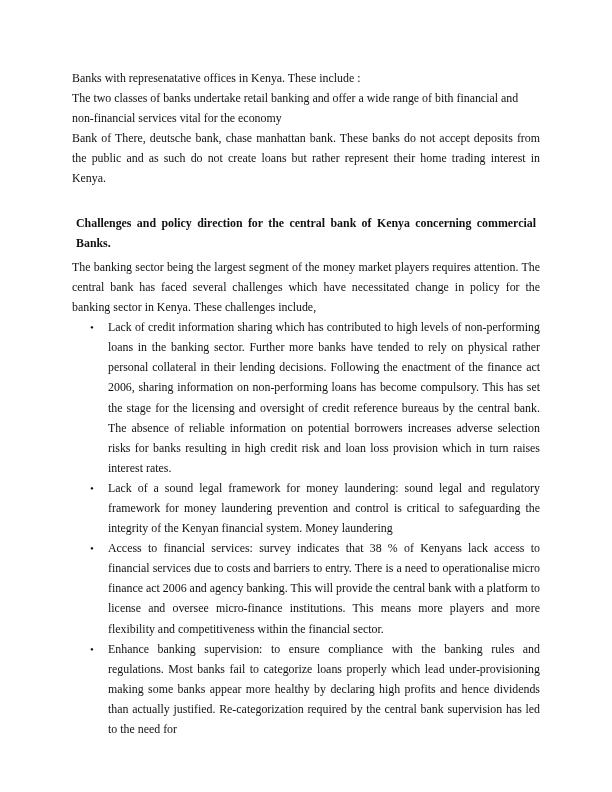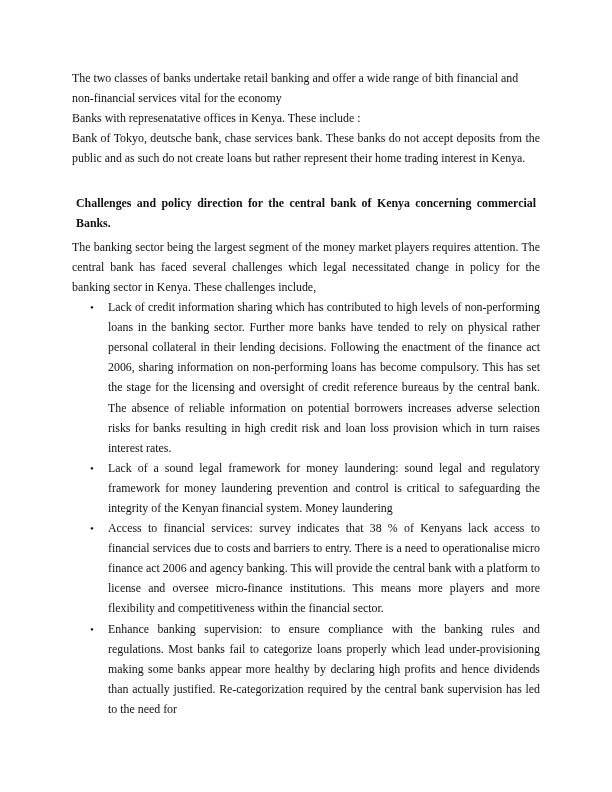--- a/index.html
+++ b/index.html
@@ -16,26 +16,26 @@
   ul.bullets { list-style: none; margin: 0; padding: 0; }
   ul.bullets li { position: relative; padding-left: 36px; text-align: justify; }
   ul.bullets li .bullet-dot {
     position: absolute; left: 18px; top: 0; font-size: 11px;
   }
 </style>
 </head>
 <body>
 
 <div class="page">
+  <p class="p left">Banks with represenatative offices in Kenya. These include :</p>
   <p class="p left">The two classes of banks undertake retail banking and offer a wide range of bith financial and non-financial services vital for the economy</p>
-  <p class="p left">Banks with represenatative offices in Kenya. These include :</p>
-  <p class="p">Bank of Tokyo, deutsche bank, chase services bank. These banks do not accept deposits from the public and as such do not create loans but rather represent their home trading interest in Kenya.</p>
+  <p class="p">Bank of There, deutsche bank, chase manhattan bank. These banks do not accept deposits from the public and as such do not create loans but rather represent their home trading interest in Kenya.</p>
   <div class="blank"></div>
   <p class="heading">Challenges and policy direction for the central bank of Kenya concerning commercial Banks.</p>
-  <p class="p">The banking sector being the largest segment of the money market players requires attention. The central bank has faced several challenges which legal necessitated change in policy for the banking sector in Kenya. These challenges include,</p>
+  <p class="p">The banking sector being the largest segment of the money market players requires attention. The central bank has faced several challenges which have necessitated change in policy for the banking sector in Kenya. These challenges include,</p>
   <ul class="bullets">
     <li>
       <span class="bullet-dot">•</span>
       <span>Lack of credit information sharing which has contributed to high levels of non-performing loans in the banking sector. Further more  banks have tended to rely on physical rather personal collateral in their lending decisions.  Following the enactment of the finance act 2006, sharing information on non-performing loans has become compulsory. This has set the stage for the licensing  and oversight of credit reference bureaus  by the central bank. The absence of reliable information on potential borrowers increases adverse  selection risks for banks resulting in high credit risk and loan loss provision which in turn raises interest rates.</span>
     </li>
     <li>
       <span class="bullet-dot">•</span>
       <span>Lack of a sound legal framework for money laundering: sound legal and regulatory framework for money laundering prevention and control is critical to safeguarding the integrity of the Kenyan financial system. Money laundering</span>
     </li>
     <li>

